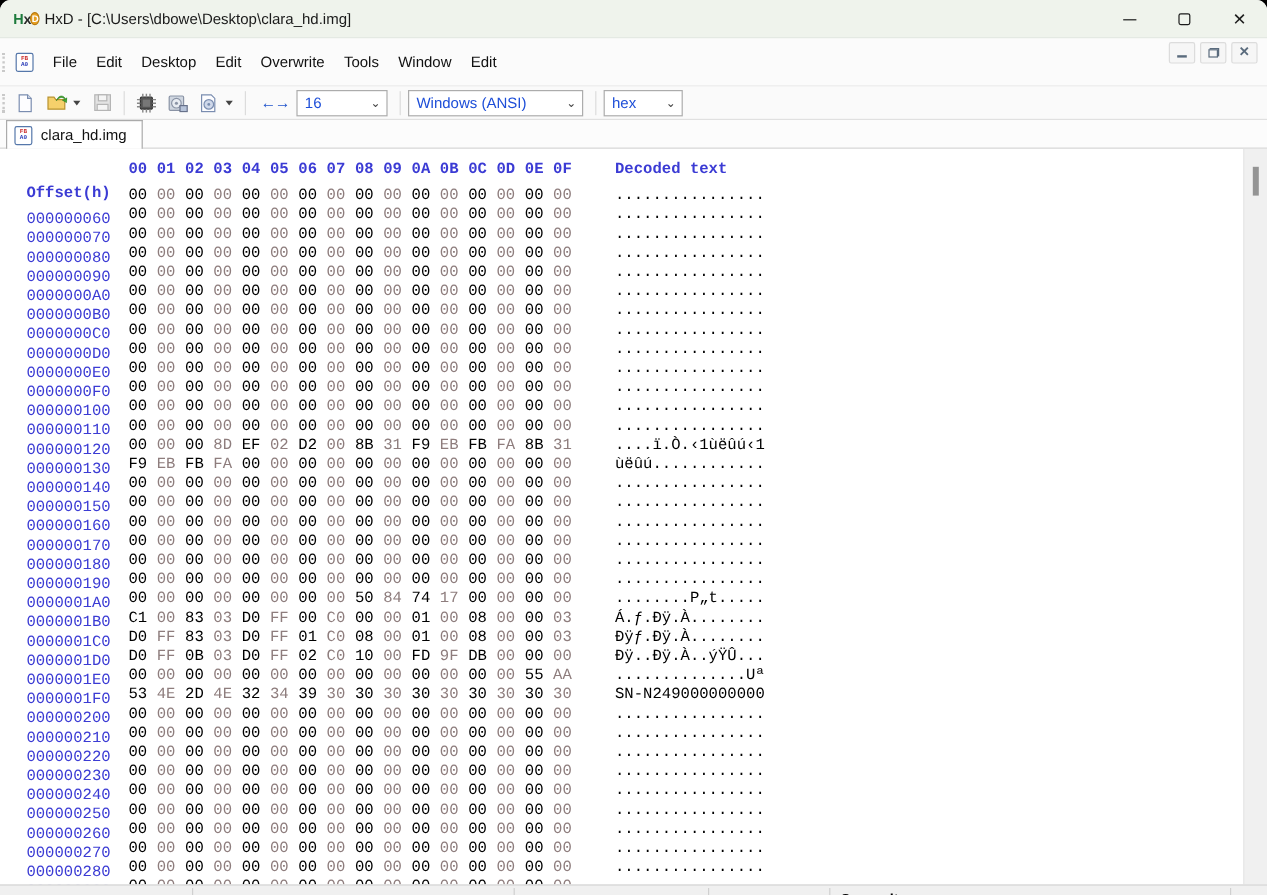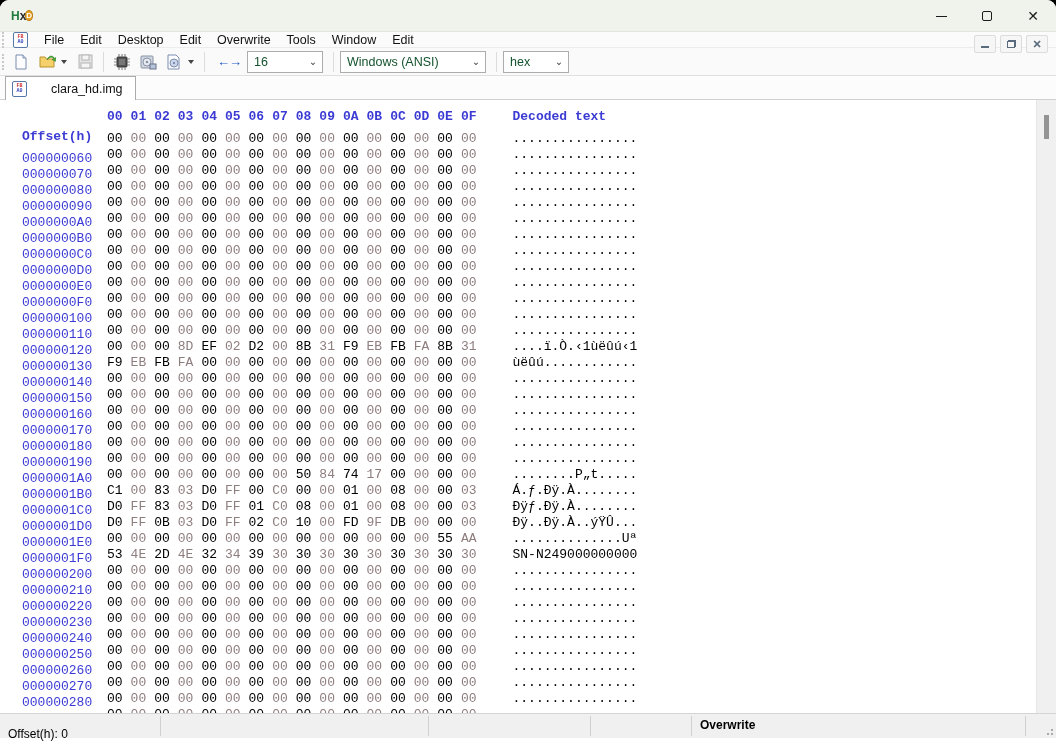--- a/index.html
+++ b/index.html
@@ -14,46 +14,46 @@
   .app-icon{width:17px;height:15px;margin:0 9px 0 11px;display:flex;align-items:center;font:bold 12px "Liberation Sans",sans-serif;line-height:1;}
   .app-icon .h{color:#1d7a3c;} .app-icon .x{color:#2b2b2b;}
   .app-icon .d{width:11px;height:11px;background:#e8a020;border-radius:50%;color:#fff;font-size:8px;display:inline-flex;align-items:center;justify-content:center;margin-left:-1px;border:1px solid #b87a10;}
   #title-text{font-size:12.5px;color:#1a1a1a;}
   #caption-buttons{position:absolute;right:0;top:0;height:32px;display:flex;}
   .cap-btn{width:46px;height:32px;display:flex;align-items:center;justify-content:center;cursor:default;}
   .glyph-min{width:11px;height:0;border-top:1.2px solid #1b1b1b;display:block;}
   .glyph-max{width:10px;height:10px;border:1.2px solid #1b1b1b;border-radius:2px;display:block;}
   .glyph-close{font-size:14px;color:#1b1b1b;line-height:1;font-weight:400;}
   
-  #menubar{height:16px;background:#fbfbfb;display:flex;align-items:center;position:relative;border-bottom:1px solid #ececec;}
+  #menubar{height:40px;background:#fbfbfb;display:flex;align-items:center;position:relative;border-bottom:1px solid #ececec;}
   .vgrip{width:5px;height:16px;margin-left:2px;border-left:2px dotted #c9c9c9;}
   .doc-icon{width:15px;height:16px;background:#fff;border:1px solid #5577aa;border-radius:2px;margin:0 8px 0 6px;
     display:flex;flex-direction:column;align-items:center;justify-content:center;font:bold 5px "Liberation Mono",monospace;line-height:5px;}
   .doc-icon .l1{color:#cc3333;} .doc-icon .l2{color:#3344bb;}
   .menu-item{font-size:12.5px;color:#111;padding:3px 8px;border-radius:3px;}
   #mdi-buttons{position:absolute;right:8px;top:3px;display:flex;gap:4px;}
   .mdi-btn{width:22px;height:18px;border:1px solid #dcdcdc;background:#f6f6f6;border-radius:2px;display:flex;align-items:center;justify-content:center;}
   .mdi-min{width:8px;height:0;border-top:2px solid #5a6b7d;margin-top:6px;}
   .mdi-restore{position:relative;width:9px;height:8px;}
   .mdi-restore::before{content:"";position:absolute;right:0;top:0;width:6px;height:5px;border:1.4px solid #5a6b7d;}
   .mdi-restore::after{content:"";position:absolute;left:0;bottom:0;width:6px;height:5px;border:1.4px solid #5a6b7d;background:#f6f6f6;}
   .mdi-close{color:#5a6b7d;font-size:11px;font-weight:bold;line-height:1;}
   
   #toolbar{height:28px;background:#fafafa;display:flex;align-items:center;border-bottom:1px solid #e0e0e0;gap:2px;}
   .tool-btn{width:24px;height:24px;display:flex;align-items:center;justify-content:center;border-radius:3px;}
   .dd-arrow{width:0;height:0;border-left:3.5px solid transparent;border-right:3.5px solid transparent;border-top:4px solid #444;margin:0 4px 0 0;}
   .tb-sep{width:1px;height:20px;background:#dcdcdc;margin:0 4px;}
   .combo{height:22px;background:#fff;border:1px solid #acacac;display:flex;align-items:center;justify-content:space-between;margin-right:4px;}
-  .combo .val{font-size:12.5px;color:#14532d;padding-left:6px;white-space:nowrap;}
+  .combo .val{font-size:12.5px;color:#1d4ed8;padding-left:6px;white-space:nowrap;}
   .combo .chev{width:18px;height:100%;display:flex;align-items:center;justify-content:center;color:#444;font-size:10px;}
   .bpr-icon{color:#2255cc;font-size:13px;font-weight:bold;letter-spacing:-1px;margin:0 4px 0 6px;}
   
   #tabstrip{height:24px;background:#fcfcfc;position:relative;border-bottom:1px solid #d0d0d0;}
   #tab-active{position:absolute;left:5px;top:0;height:24px;background:#fff;border:1px solid #ababab;border-bottom:none;
-    display:flex;align-items:center;padding:0 12px 0 6px;gap:24px;z-index:2;}
+    display:flex;align-items:center;padding:0 12px 0 6px;gap:7px;z-index:2;}
   #tab-active .doc-icon{margin:0;}
   #tab-label{font-size:12.5px;color:#111;}
   
   #content{height:613px;background:#fff;position:relative;overflow:hidden;
     font-family:"Liberation Mono","DejaVu Sans Mono",monospace;font-size:13px;}
   #hexview{padding:9px 0 0 22px;}
   .hrow{display:grid;grid-template-columns:85px repeat(16,23.6px) 28px auto;height:16px;line-height:16px;white-space:pre;}
   .hrow.header{margin-bottom:6px;}
   .off{color:var(--blue);margin-top:20px;} .hdr{color:var(--blue);font-weight:bold;}
   .byte{color:#000;} .byte.alt{color:var(--byte-alt);}
@@ -75,20 +75,21 @@
 <body>
 
 <div id="window" style="--blue: #3b3bd4; --byte-alt: #8e7d7d; --titlebar: #eff3ec;">
 
   <div id="titlebar">
     <span class="app-icon">
         <span class="h">H</span>
         <span class="x">x</span>
         <span class="d">D</span>
       </span>
+    <span id="title-text">HxD - [C:\Users\dbowe\Desktop\clara_hd.img]</span>
     <div id="caption-buttons">
       <div class="cap-btn">
           <span class="glyph-min"></span>
         </div>
       <div class="cap-btn">
           <span class="glyph-max"></span>
         </div>
       <div class="cap-btn">
           <span class="glyph-close">✕</span>
         </div>

